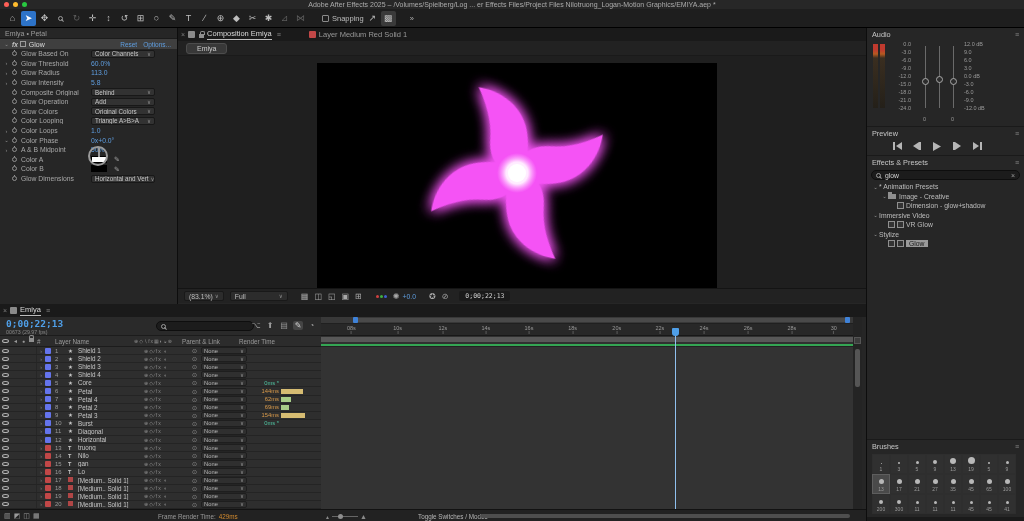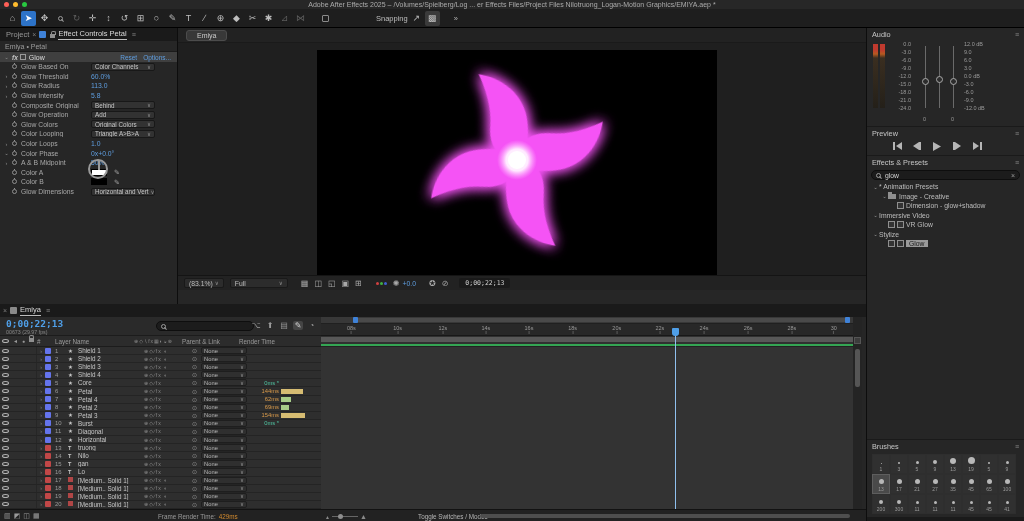--- a/index.html
+++ b/index.html
@@ -8,21 +8,21 @@
   .abs{position:absolute;}
   
   .titlebar{left:0;top:0;width:1024px;height:9px;background:#272727;display:flex;align-items:center;}
   .tl-dot{width:5px;height:5px;border-radius:50%;margin-left:4px;display:inline-block;}
   .titlebar .title{position:absolute;left:0;right:0;text-align:center;font-size:7px;color:#ababab;line-height:9px;white-space:nowrap;}
   
   .toolbar{left:0;top:9px;width:1024px;height:19px;background:#1e1e1e;border-bottom:1px solid #000;display:flex;align-items:center;}
   .tool{width:15px;height:15px;display:flex;align-items:center;justify-content:center;font-size:9px;color:#bdbdbd;margin-left:1px;border-radius:2px;}
   .tool.active{background:#2d73c8;color:#fff;}
   .tool.dim{color:#5d5d5d;}
-  .snap{display:flex;align-items:center;margin-left:14px;font-size:7.5px;color:#bdbdbd;gap:44px;}
+  .snap{display:flex;align-items:center;margin-left:14px;font-size:7.5px;color:#bdbdbd;}
   .snap .box{width:7px;height:7px;border:1px solid #8a8a8a;border-radius:1px;margin-right:3px;}
   .workspaces{margin-left:auto;display:flex;align-items:center;gap:0;}
   .ws{font-size:7.5px;color:#b0b0b0;padding:3px 14px;white-space:nowrap;}
   .ws.active{color:#ececec;border-bottom:1px solid #dcdcdc;}
   
   .panel{background:#262626;}
   .tabbar{height:13px;background:#1a1a1a;display:flex;align-items:center;font-size:7.5px;color:#989898;white-space:nowrap;}
   .tabbar .x{color:#7d7d7d;font-size:7px;margin:0 3px;}
   .tab-ico{width:7px;height:7px;border-radius:1px;margin-right:3px;display:inline-block;}
   .tab-active{color:#d9d9d9;border-bottom:1px solid #bdbdbd;padding-bottom:1px;}
@@ -190,28 +190,20 @@
   <div class="snap">
     <span class="box"></span>
     <span>Snapping</span>
   </div>
   <span class="tool">↗</span>
   <span class="tool" style="background:#3a3a3a;">▩</span>
   <span class="ws">»</span>
 </div>
 
 <div class="abs panel ecpanel">
-  <div class="tabbar">
-    <span style="margin-left:6px;">Project</span>
-    <span class="x">×</span>
-    <span class="tab-ico" style="background:#3f82d8"></span>
-    <span class="css-lock"></span>
-    <span class="tab-active">Effect Controls Petal</span>
-    <span class="menu-ico">≡</span>
-  </div>
   <div class="ec-crumb">Emiya • Petal</div>
   <div class="ec-head">
     <span class="ec-twirl">⌄</span>
     <span class="fx">fx</span>
     <span class="eicon"></span>
     <span>Glow</span>
     <span style="margin-left:auto;"></span>
     <span class="ec-link">Reset</span>
     <span class="ec-link">Options...</span>
   </div>
@@ -302,20 +294,30 @@
         <span class="stopwatch"></span>
         <span class="ec-name">Glow Dimensions</span>
         <span class="ec-dd">
           <span>Horizontal and Vert</span>
           <span class="chev">∨</span>
         </span>
       </span></div>
 </div>
 
 <div class="abs panel viewer">
+  <div class="tabbar">
+    <span class="x">×</span>
+    <span class="tab-ico" style="background:#8a8a8a"></span>
+    <span class="css-lock"></span>
+    <span class="tab-active">Composition Emiya</span>
+    <span class="menu-ico">≡</span>
+    <span style="width:28px;"></span>
+    <span class="tab-ico" style="background:#c14747"></span>
+    <span>Layer Medium Red Solid 1</span>
+  </div>
   <div class="vw-crumbrow">
     <span class="vw-btn">Emiya</span>
   </div>
   <div class="vw-stage">
     <div class="vw-frame">
       <svg width="400" height="225" viewBox="0 0 400 225">
         <defs>
           <filter id="glow" x="-60%" y="-60%" width="220%" height="220%">
             <feGaussianBlur stdDeviation="7" result="b"></feGaussianBlur>
             <feMerge>

